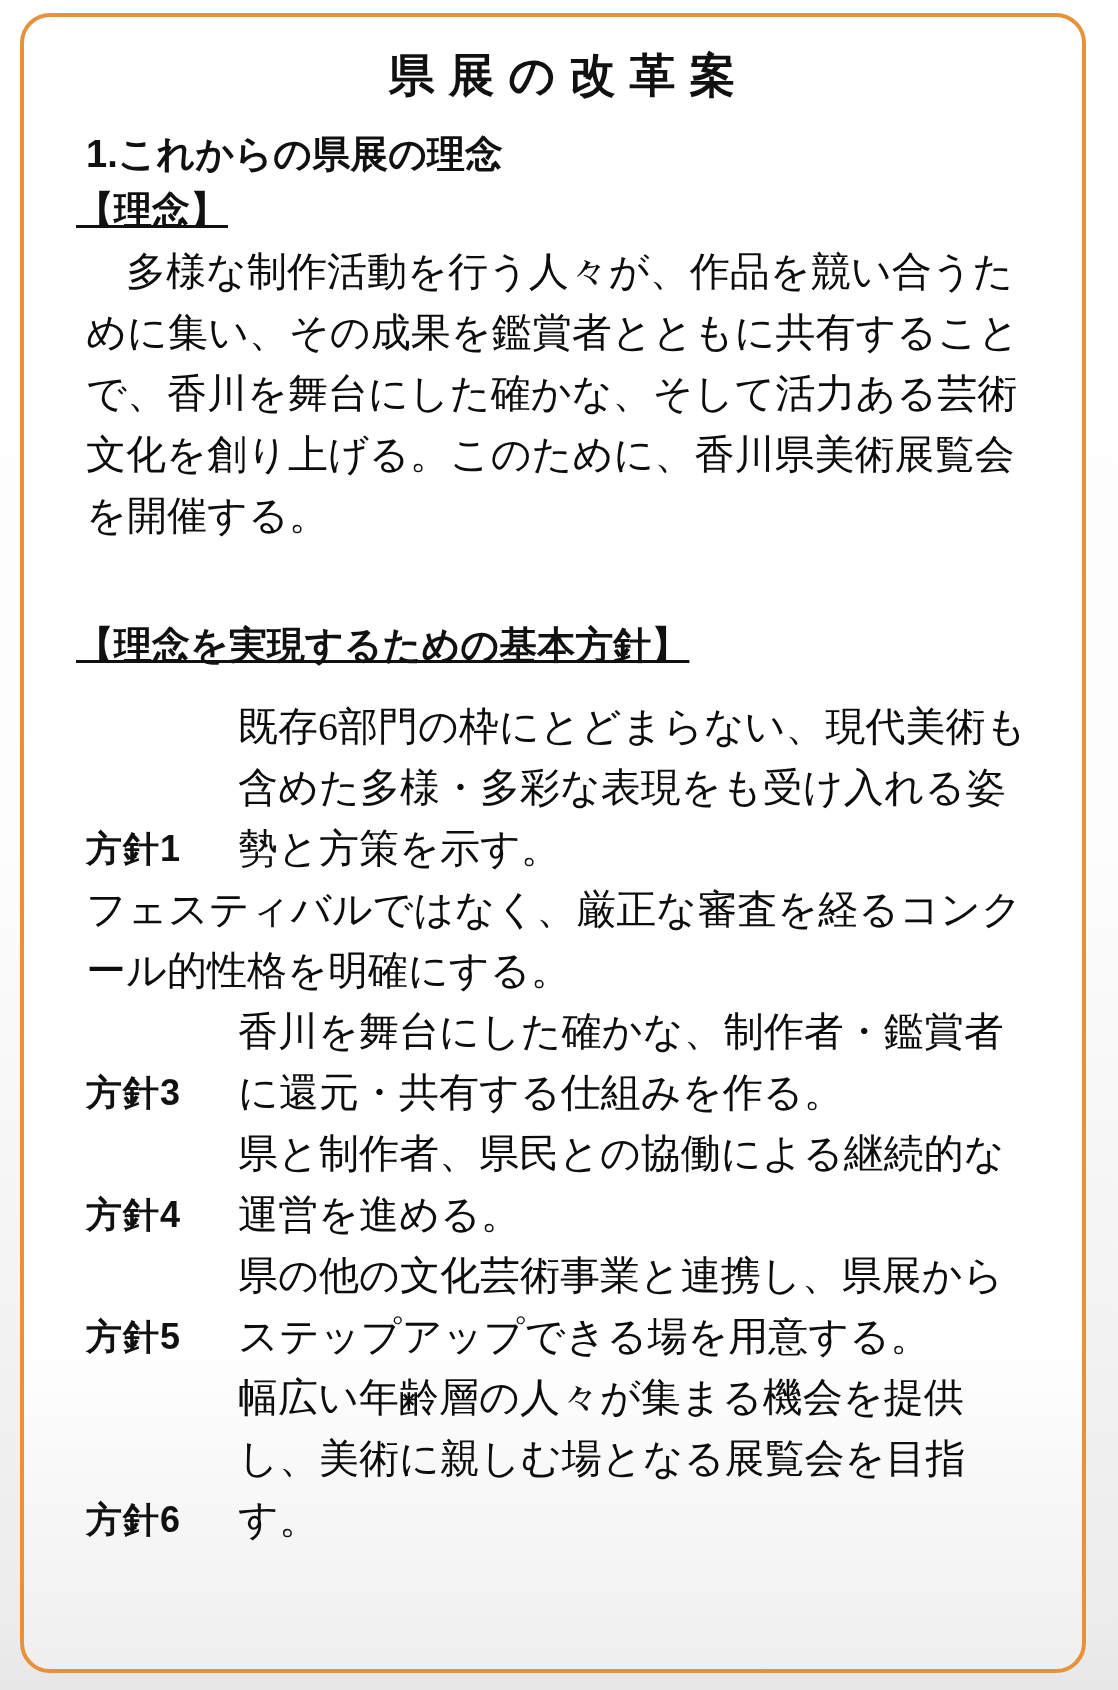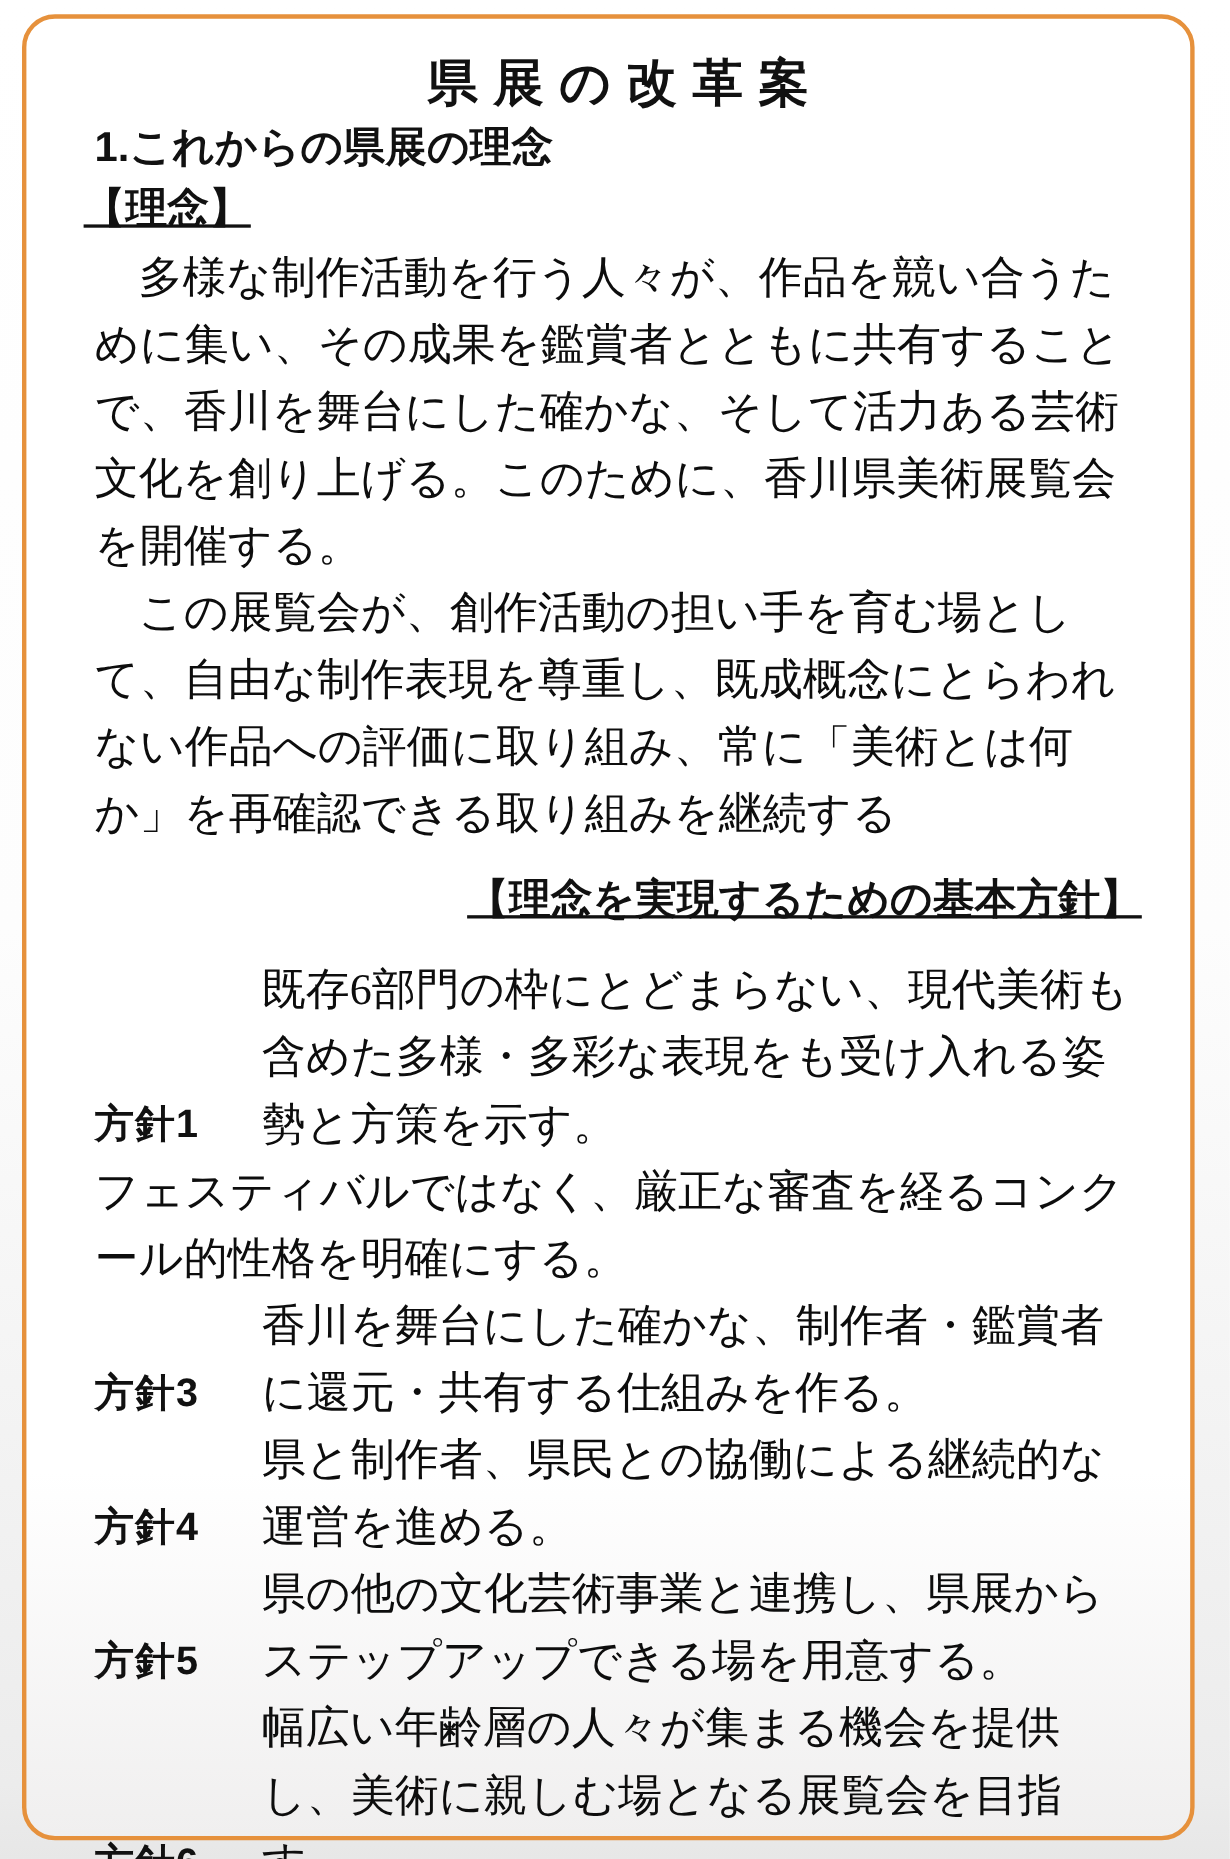--- a/index.html
+++ b/index.html
@@ -33,21 +33,21 @@
     font-weight: bold;
     text-align: center;
     letter-spacing: 14px;
     text-indent: 14px; 
     font-family: "Liberation Sans", "DejaVu Sans", sans-serif;
   }
   .section-heading {
     font-size: 38px;
     line-height: 46px;
     font-weight: bold;
-    margin-top: 10px;
+    margin-top: 30px;
   }
   .bracket-heading {
     font-size: 38px;
     line-height: 46px;
     font-weight: bold;
     margin-top: 10px;
     margin-left: -10px;
     text-decoration: underline;
   }
   .body-text {
@@ -58,22 +58,21 @@
   }
   .principle-paragraph {
     margin: 0;
     text-indent: 1em;
     margin-top: 0;
   }
   .principle-block {
     margin-top: 8px;
   }
   .policies-heading {
-    margin-top: 25px;
-    text-align: right;
+    margin-top: 76px;
   }
   .policies-list {
     margin-top: 28px;
   }
   .policy-item {
     display: flex;
     align-items: flex-end;
   }
   .policy-label {
     flex: 0 0 152px;
@@ -94,21 +93,20 @@
 <div class="card">
 
   <div class="doc-title">県展の改革案</div>
 
   <div class="section-heading">1.これからの県展の理念</div>
 
   <div class="bracket-heading">【理念】</div>
 
   <div class="principle-block body-text">
     <p class="principle-paragraph">多様な制作活動を行う人々が、作品を競い合うために集い、その成果を鑑賞者とともに共有することで、香川を舞台にした確かな、そして活力ある芸術文化を創り上げる。このために、香川県美術展覧会を開催する。</p>
-    <p class="principle-paragraph">この展覧会が、創作活動の担い手を育む場として、自由な制作表現を尊重し、既成概念にとらわれない作品への評価に取り組み、常に「美術とは何か」を再確認できる取り組みを継続する</p>
   </div>
 
   <div class="bracket-heading policies-heading">【理念を実現するための基本方針】</div>
 
   <div class="policies-list">
 
     <div class="policy-item">
       <div class="policy-label">方針1</div>
       <p class="policy-text body-text">既存6部門の枠にとどまらない、現代美術も含めた多様・多彩な表現をも受け入れる姿勢と方策を示す。</p>
     </div>

